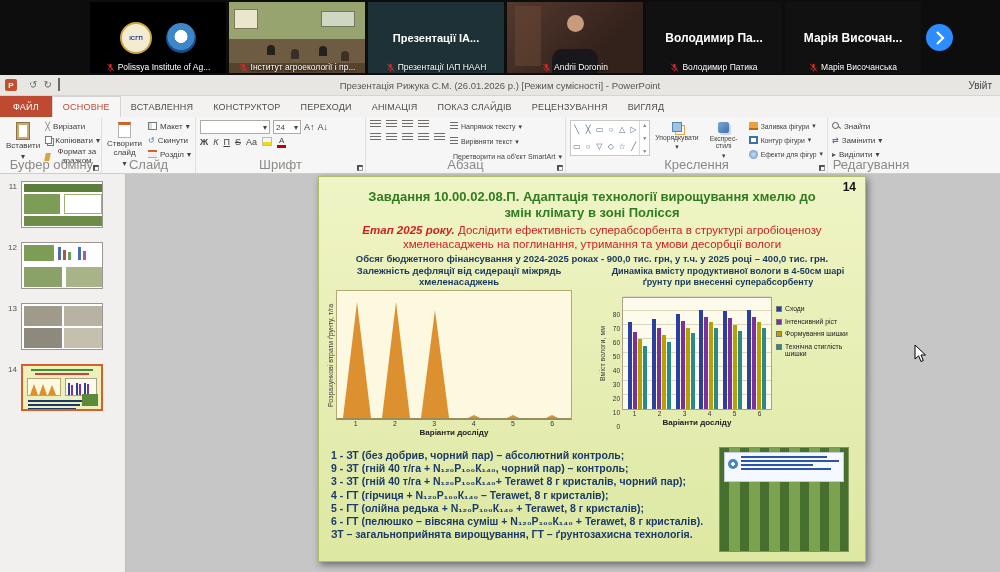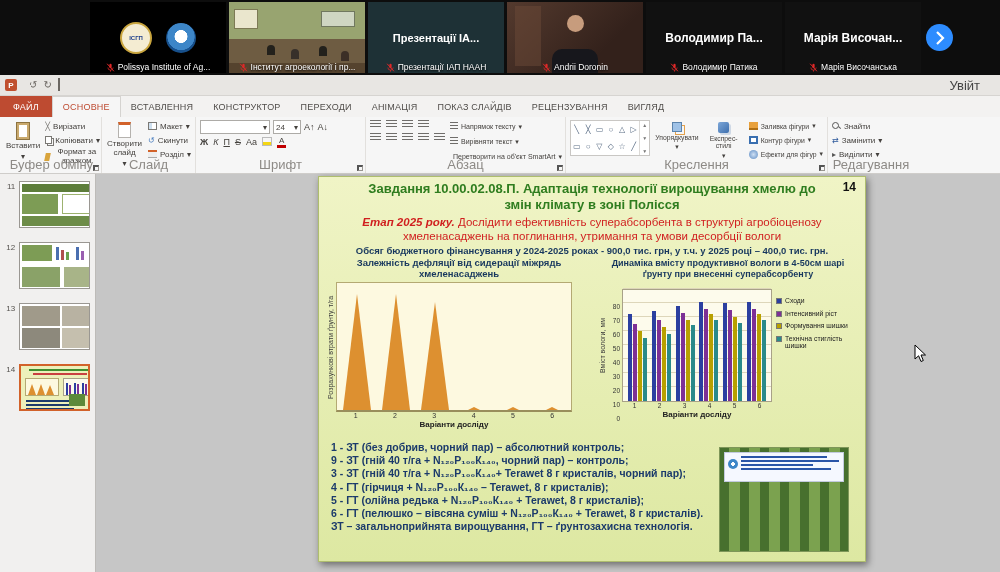--- a/index.html
+++ b/index.html
@@ -35,21 +35,21 @@
 
   
   .titlebar { position:absolute; top:75px; left:0; width:1000px; height:21px; background:#e8e6e3; border-bottom:1px solid #d6d4d1; display:flex; align-items:center; font-size:10px; color:#4e4a47; }
   .qat { display:flex; align-items:center; gap:6px; margin-left:5px; z-index:2; }
   .pp-icon { width:12px; height:12px; background:#c0502f; color:#fff; font-size:8px; font-weight:bold; display:flex; align-items:center; justify-content:center; border-radius:2px; }
   .save-icon { width:10px; height:10px; background:#6e86a0; position:relative; }
   .save-icon:after { content:""; position:absolute; left:2px; top:0; width:6px; height:4px; background:#e8e6e3; }
   .glyphbtn { font-size:10px; color:#6b6762; line-height:1; background:none; border:none; cursor:pointer; }
   .mon-icon { width:12px; height:9px; border:1px solid #6b6762; background:#fbfbfa; }
   .tb-title { position:absolute; left:0; right:0; text-align:center; font-size:9.5px; color:#5a5651; }
-  .tb-signin { position:absolute; right:20px; font-size:13px; color:#444; background:none; border:none; cursor:pointer; }
+  .tb-signin { position:absolute; right:8px; font-size:10px; color:#444; background:none; border:none; cursor:pointer; }
 
   
   .tabsrow { position:absolute; top:96px; left:0; width:1000px; height:21px; background:#f3f2f1; display:flex; align-items:stretch; font-size:9px; color:#504d4a; }
   .tab { display:flex; align-items:center; padding:0 10px; background:none; border:none; font-size:9px; color:#504d4a; cursor:pointer; letter-spacing:.2px; }
   .tab.file { background:#be4b31; color:#fff; padding:0 13px; }
   .tab.active { background:#f6f6f6; color:#be4b31; border:1px solid #d5d3d0; border-bottom:none; }
 
   
   .ribbon { position:absolute; top:117px; left:0; width:1000px; height:57px; background:#f6f6f6; border-bottom:1px solid #cfcdca; display:flex; align-items:stretch; padding-left:2px; }
   .rgroup { position:relative; border-right:1px solid #e2e0dd; padding:3px 4px 13px 4px; display:flex; gap:5px; align-items:flex-start; }
@@ -85,31 +85,31 @@
   .effects-icon { display:inline-block; width:9px; height:9px; border-radius:50%; background:radial-gradient(#cfe0f4, #5b8ac2); }
   .dright .hbtn { font-size:6.8px; height:12px; }
   .find-icon { position:relative; display:inline-block; width:9px; height:9px; }
   .find-icon:before { content:""; position:absolute; left:0; top:0; width:5px; height:5px; border:1.4px solid #555; border-radius:50%; }
   .find-icon:after { content:""; position:absolute; left:5.5px; top:5.5px; width:3px; height:1.4px; background:#555; transform:rotate(45deg); }
   .repl-icon { color:#2b579a; font-size:8px; }
   .sel-icon { color:#555; font-size:8px; }
 
   
   .workspace { position:absolute; top:174px; left:0; width:1000px; height:398px; background:#c6c6c6; }
-  .thumbs { position:absolute; left:0; top:0; bottom:0; width:96px; background:#f1f0ef; border-right:1px solid #bdbbb8; padding:7px 5px 0 4px; }
+  .thumbs { position:absolute; left:0; top:0; bottom:0; width:126px; background:#f1f0ef; border-right:1px solid #bdbbb8; padding:7px 5px 0 4px; }
   .thumb-row { display:flex; gap:4px; margin-bottom:14px; align-items:flex-start; }
   .thumb-num { font-size:8px; color:#55524e; width:13px; text-align:right; padding-top:1px; }
   .thumb-box { width:82px; height:47px; background:#fff; border:1px solid #9a9792; position:relative; overflow:hidden; cursor:pointer; }
   .thumb-box.selected { border:2px solid #d2622a; }
   .d { position:absolute; }
 
   
   .slide { position:absolute; left:318px; top:2px; width:548px; height:386px; background:linear-gradient(#f0f4c6, #dde8a2); border:1px solid #aebd6e; box-shadow:2px 3px 7px rgba(0,0,0,.45); overflow:hidden; }
   .slide-number { position:absolute; top:3px; right:9px; font-size:12px; font-weight:bold; color:#111; }
-  .slide-title { margin-top:4px; padding:0 40px; text-align:center; color:#2f7d1f; font-weight:bold; font-size:13px; line-height:1.2; }
+  .slide-title { margin-top:12px; padding:0 40px; text-align:center; color:#2f7d1f; font-weight:bold; font-size:13px; line-height:1.2; }
   .stage { margin-top:3px; padding:0 16px; text-align:center; color:#d01f1f; font-size:11.5px; line-height:1.22; }
   .stage b { font-style:italic; }
   .budget { margin-top:2px; text-align:center; color:#17375e; font-weight:bold; font-size:9.5px; }
   .charts { display:flex; gap:4px; padding:0 6px; margin-top:2px; height:180px; }
   .lchart { width:268px; }
   .rchart { width:262px; }
   .c-title { color:#17375e; font-weight:bold; font-size:9.5px; text-align:center; line-height:1.15; }
   .rchart .c-title { font-size:9px; height:31px; }
   .lchart .c-title { height:24px; padding:0 14px; }
   .c-body { display:flex; }
@@ -261,20 +261,21 @@
   </div>
 
   <div class="titlebar">
     <div class="qat">
       <span class="pp-icon">P</span>
       <button class="glyphbtn"><span class="save-icon"></span></button>
       <button class="glyphbtn">↺</button>
       <button class="glyphbtn">↻</button>
       <button class="glyphbtn"><span class="mon-icon"></span></button>
     </div>
+    <div class="tb-title">Презентація Рижука С.М. (26.01.2026 р.) [Режим сумісності] - PowerPoint</div>
     <button class="tb-signin">Увійт</button>
   </div>
 
   <div class="tabsrow">
     <button class="tab file">ФАЙЛ</button>
     <button class="tab active">ОСНОВНЕ</button>
     <button class="tab">ВСТАВЛЕННЯ</button>
     <button class="tab">КОНСТРУКТОР</button>
     <button class="tab">ПЕРЕХОДИ</button>
     <button class="tab">АНІМАЦІЯ</button>

